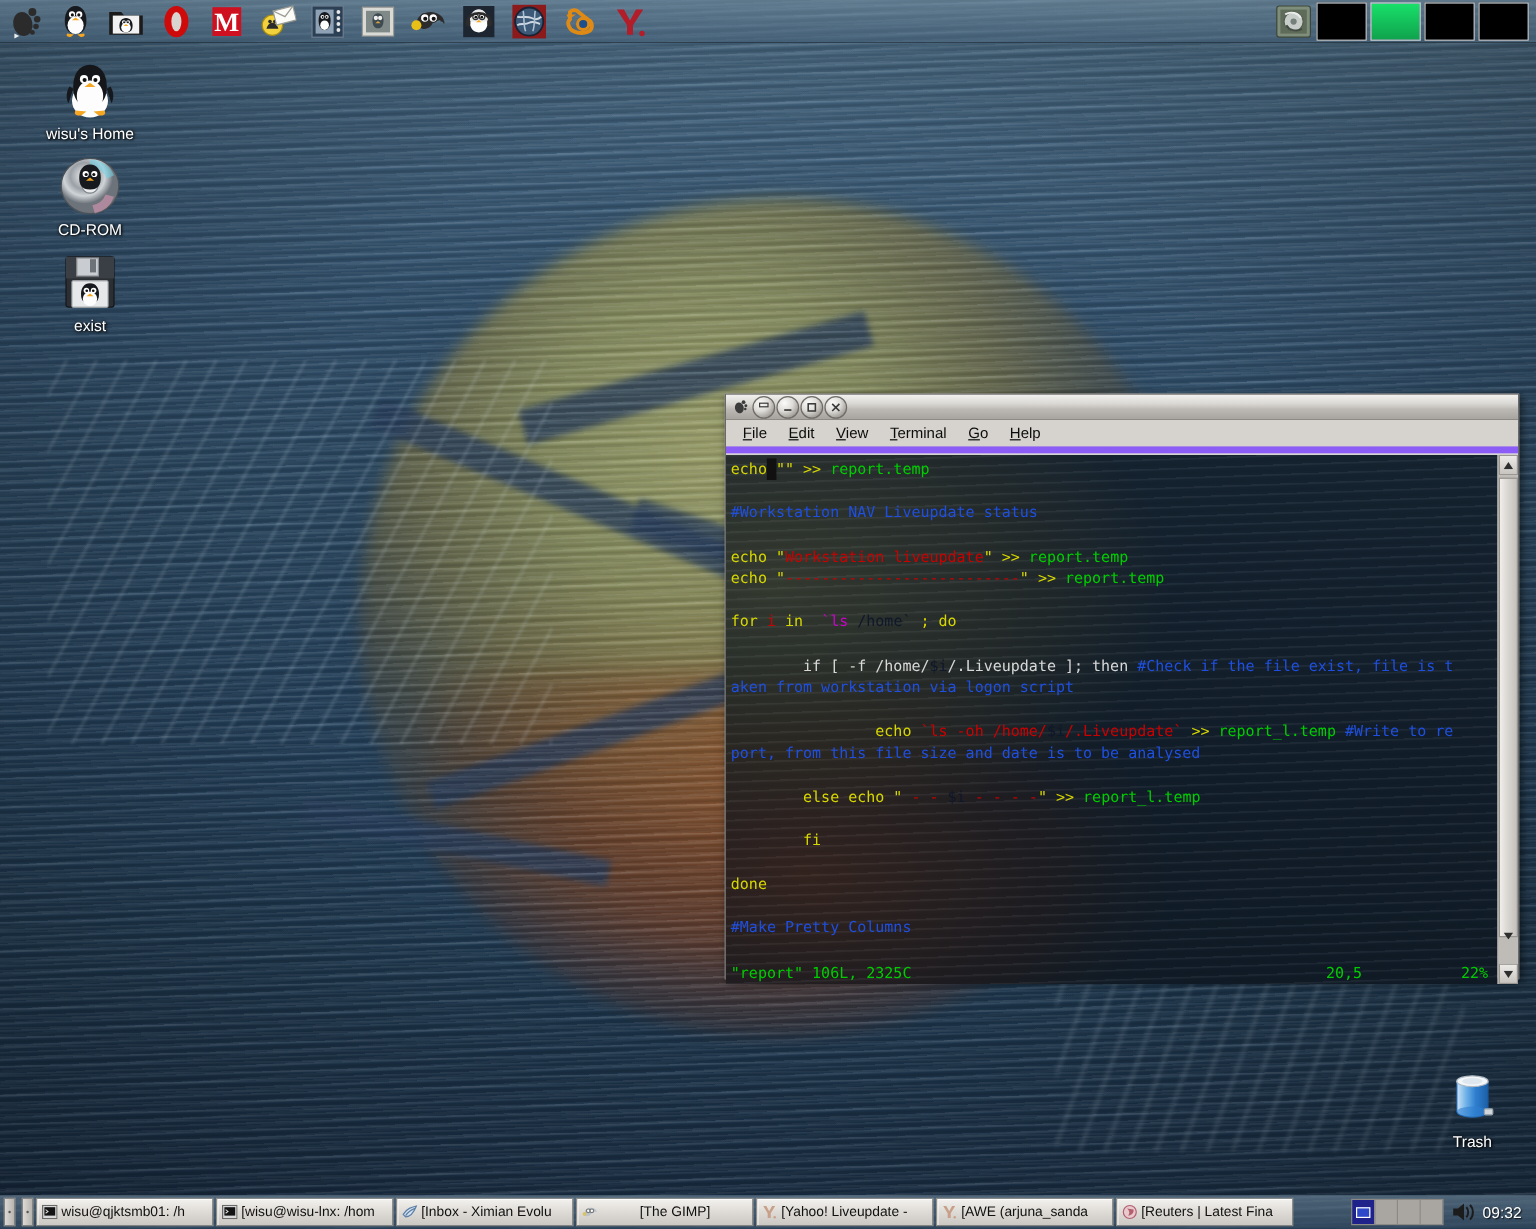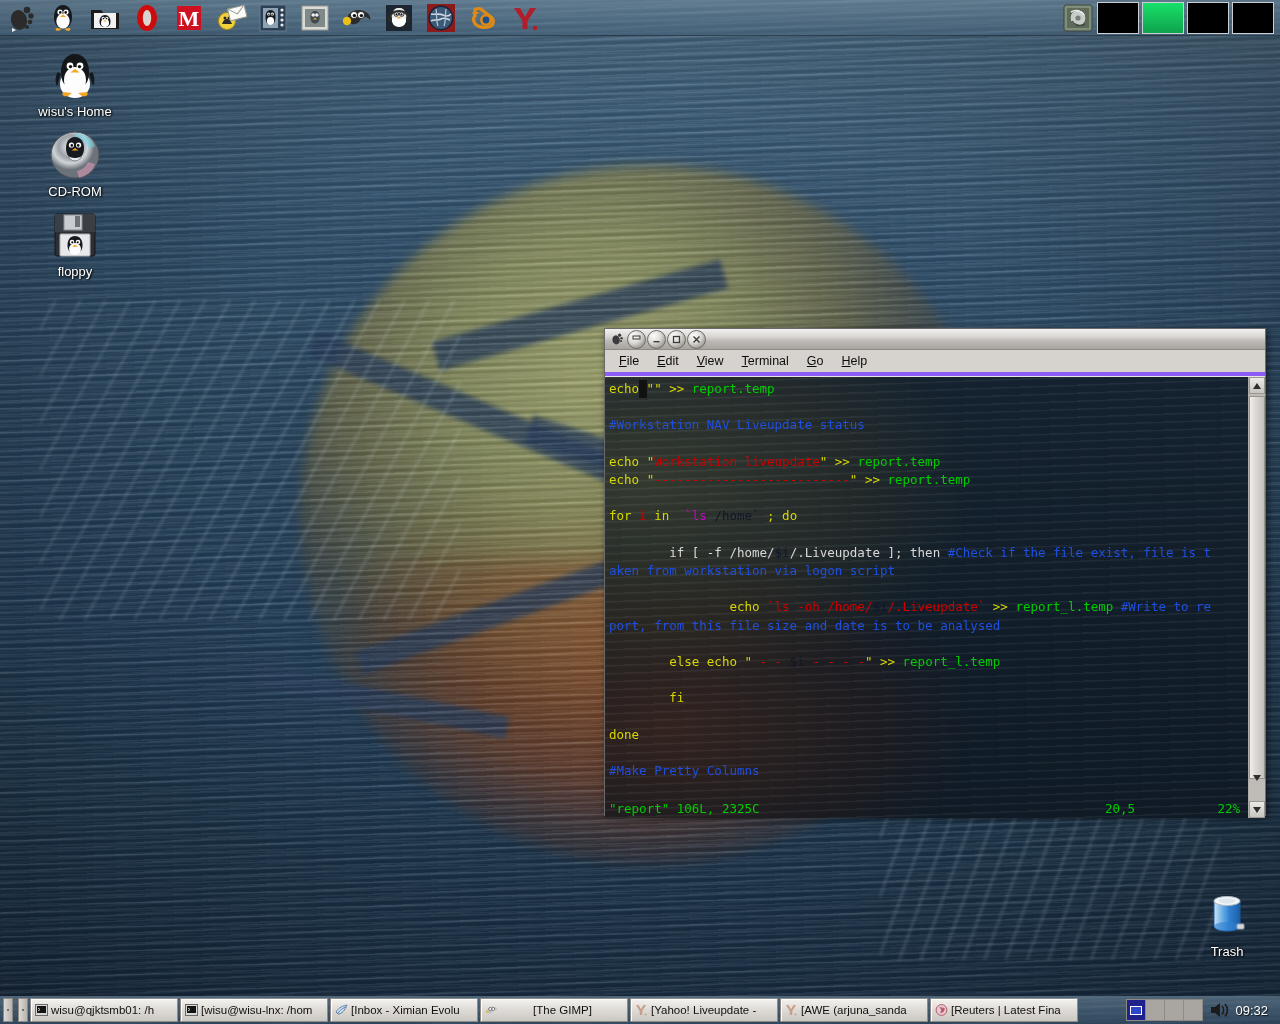--- a/index.html
+++ b/index.html
@@ -107,21 +107,21 @@
   }
   .tb-btn{
     width:17px;height:17px;border-radius:50%;margin-left:1px;
     background:radial-gradient(circle at 34% 28%, #fbfbfa 0%, #dedcd8 42%, #a9a6a1 72%, #7e7b76 100%);
     border:1px solid #6f6c68;
     display:flex;align-items:center;justify-content:center;cursor:pointer;
   }
   .tb-btn svg{display:block;}
   #menubar{
     height:22px;display:flex;align-items:center;gap:2px;padding:0 6px;
-    background:#d6d3ce;border-bottom:4px solid #8b5cf6;
+    background:#d6d3ce;border-bottom:6px solid #8b5cf6;
   }
   .menu-item{
     font-size:12.5px;color:#0c0c0c;padding:2px 8px;cursor:pointer;
     font-family:"Liberation Sans", sans-serif;white-space:nowrap;
   }
   .menu-item u{text-decoration:underline;}
   #term-body{
     position:relative;height:441px;display:flex;
     background:transparent;border-top:1px solid #e8e6e3;
   }
@@ -302,21 +302,21 @@
       <rect x="9" y="24" width="30" height="22" rx="1" fill="#e6e8ea" stroke="#aeb2b6"></rect>
       <path d="M24 26c5 0 7.5 4 7.5 9 0 5-2 8-7.5 8s-7.5-3-7.5-8c0-5 2.5-9 7.5-9z" fill="#16191d"></path>
       <ellipse cx="24" cy="39" rx="6" ry="6" fill="#fdfdfd"></ellipse>
       <circle cx="21" cy="32" r="2.3" fill="#fff"></circle>
         <circle cx="27" cy="32" r="2.3" fill="#fff"></circle>
       <circle cx="21.3" cy="32.3" r="1.1" fill="#111"></circle>
         <circle cx="26.7" cy="32.3" r="1.1" fill="#111"></circle>
       <path d="M24 34.5l-3 2.3h6z" fill="#f5a623"></path>
     </svg>
   </div>
-  <div class="cap">floppy</div>
+  <div class="cap">exist</div>
 </div>
 
 <div class="desk-icon" style="left:1172px;top:888px;">
   <div class="glyph">
     <svg width="48" height="50" viewBox="0 0 48 50">
       <defs>
         <linearGradient id="tg" x1="0" y1="0" x2="1" y2="0">
           <stop offset="0%" stop-color="#cfe4f5"></stop>
             <stop offset="30%" stop-color="#6fb2e8"></stop>
           <stop offset="60%" stop-color="#2f7fd0"></stop>

